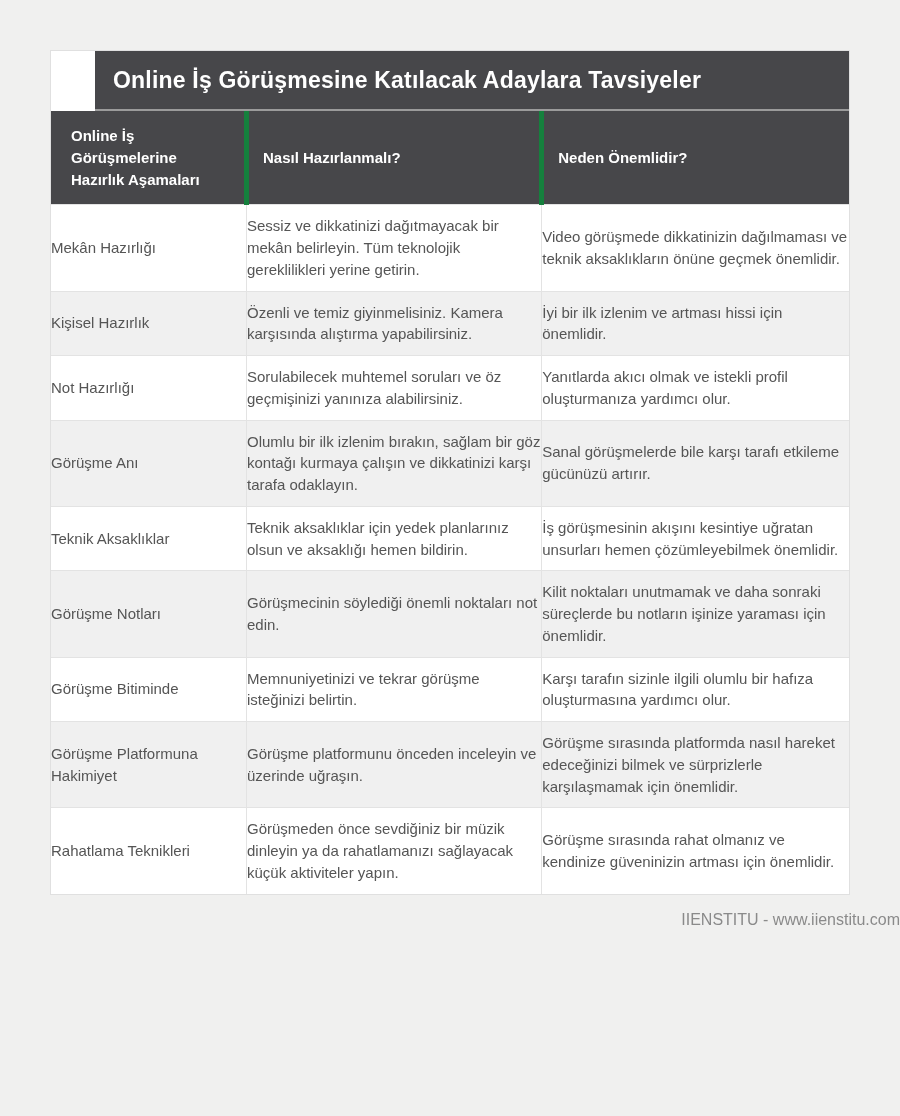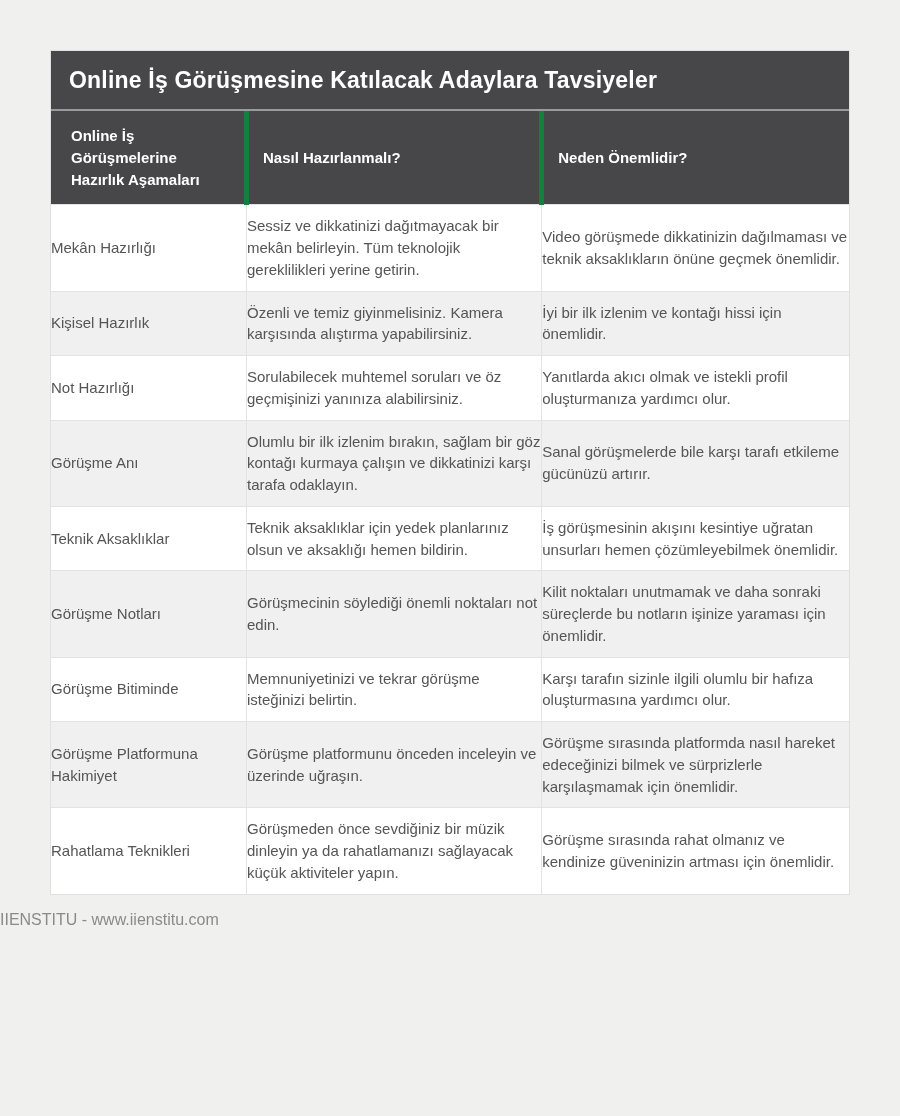--- a/index.html
+++ b/index.html
@@ -24,20 +24,21 @@
     box-sizing: border-box;
   }
   .card-title {
     background: #47474a;
     color: #ffffff;
     font-size: 23px;
     font-weight: bold;
     padding: 16px 18px 15px 18px;
     letter-spacing: 0.2px;
     border-bottom: 2px solid #9b9b9b;
+    margin-left: 44px;
   }
   table.advice {
     width: 100%;
     border-collapse: collapse;
     table-layout: fixed;
   }
   table.advice col.c1 { width: 24.5%; }
   table.advice col.c2 { width: 37%; }
   table.advice col.c3 { width: 38.5%; }
   table.advice th {
@@ -60,21 +61,21 @@
     vertical-align: middle;
     padding: 10px 0;
     border-top: 1px solid #e3e3e3;
     border-left: 1px solid #e3e3e3;
     background: #ffffff;
   }
   table.advice td:first-child { border-left: none; }
   table.advice tr:nth-child(even) td { background: #f0f0f0; }
   .cell-stage { color: #555555; }
   .footer {
-    text-align: left;
+    text-align: right;
     color: #8a8a8a;
     font-size: 16px;
     margin: 16px 0 20px 0;
   }
 </style>
 </head>
 <body>
 
 <div class="page">
   <div class="card">
@@ -96,21 +97,21 @@
       <tbody id="advice-body">
   <tr>
     <td class="cell-stage">Mekân Hazırlığı</td>
     <td class="cell-how">Sessiz ve dikkatinizi dağıtmayacak bir mekân belirleyin. Tüm teknolojik gereklilikleri yerine getirin.</td>
     <td class="cell-why">Video görüşmede dikkatinizin dağılmaması ve teknik aksaklıkların önüne geçmek önemlidir.</td>
   </tr>
 
   <tr>
     <td class="cell-stage">Kişisel Hazırlık</td>
     <td class="cell-how">Özenli ve temiz giyinmelisiniz. Kamera karşısında alıştırma yapabilirsiniz.</td>
-    <td class="cell-why">İyi bir ilk izlenim ve kontağı hissi için önemlidir.</td>
+    <td class="cell-why">İyi bir ilk izlenim ve artması hissi için önemlidir.</td>
   </tr>
 
   <tr>
     <td class="cell-stage">Not Hazırlığı</td>
     <td class="cell-how">Sorulabilecek muhtemel soruları ve öz geçmişinizi yanınıza alabilirsiniz.</td>
     <td class="cell-why">Yanıtlarda akıcı olmak ve istekli profil oluşturmanıza yardımcı olur.</td>
   </tr>
 
   <tr>
     <td class="cell-stage">Görüşme Anı</td>

